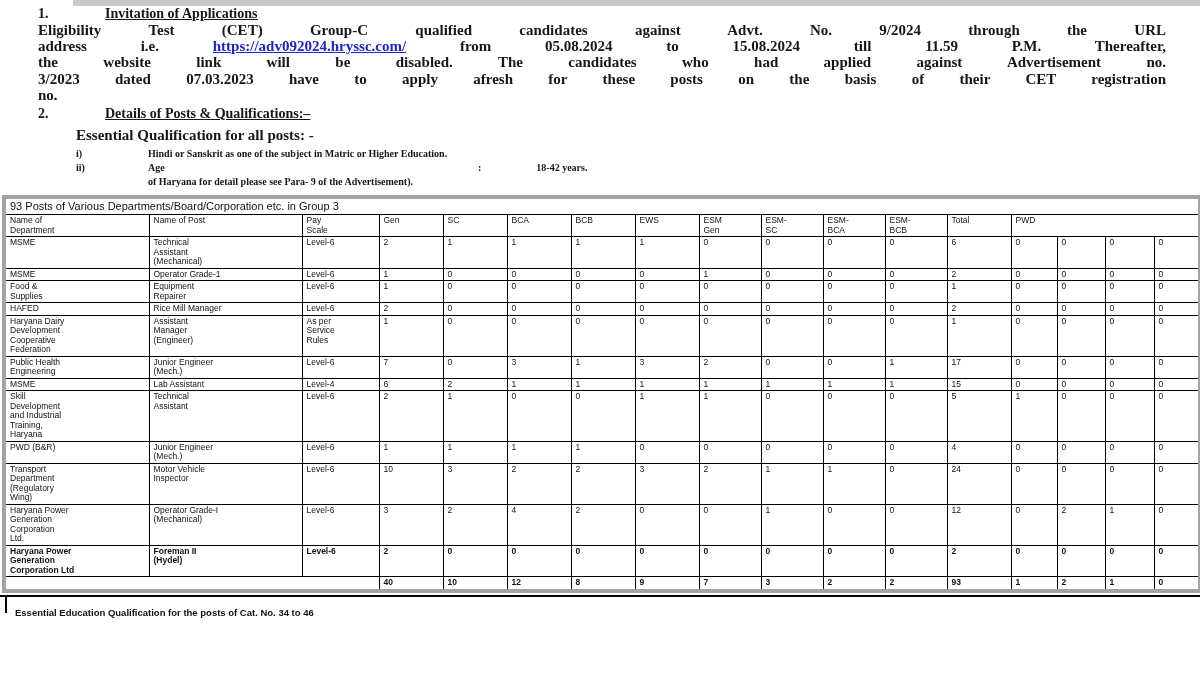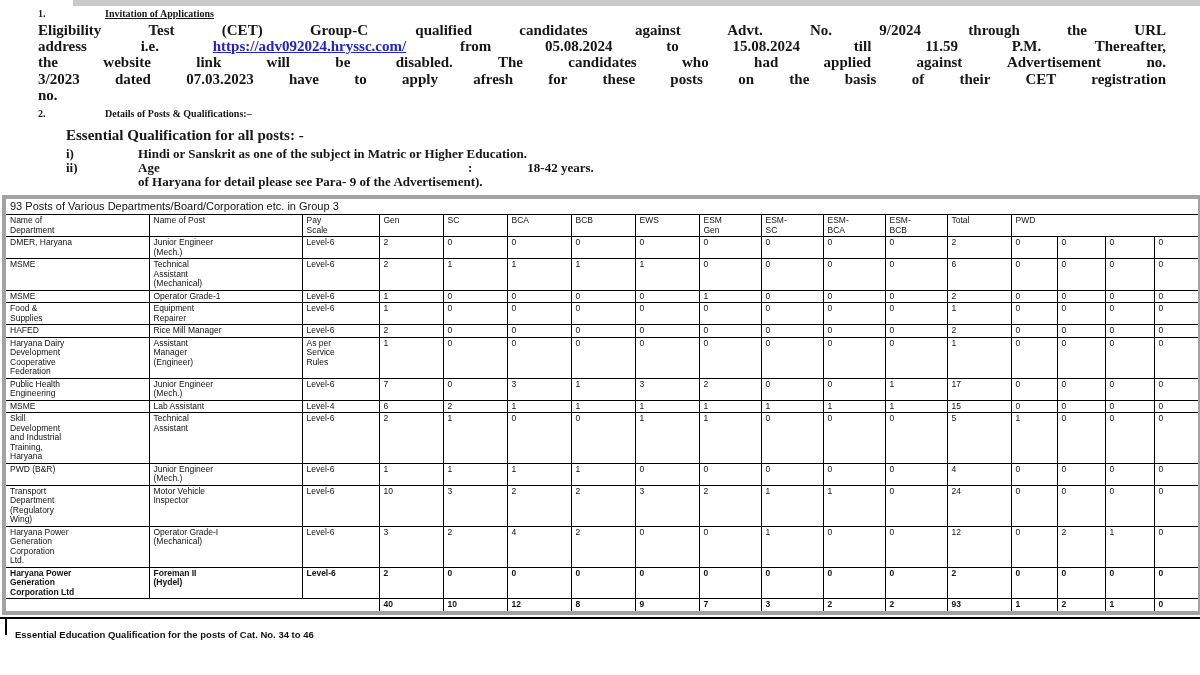--- a/index.html
+++ b/index.html
@@ -2,30 +2,30 @@
 <html><head>
 <meta charset="utf-8">
 <style>
   * { box-sizing: border-box; }
   html, body { width:1200px; height:675px; margin:0; padding:0; overflow:hidden; background:#ffffff; }
   body { font-family:"Liberation Serif", serif; color:#161616; position:relative; }
 
   .page-edge { position:absolute; top:0; left:73px; right:0; height:6px; background:#c9c9c9; }
 
   .intro { padding:5px 34px 0 38px; font-weight:bold; font-size:15px; }
-  .h-line { font-size:10px; line-height:17px; white-space:nowrap; }
+  .h-line { font-size:14px; line-height:17px; white-space:nowrap;text-decoration:underline; }
   .sec-no { display:inline-block; width:67px; }
   .h-title { text-decoration:underline; }
   .pline { line-height:16.2px; text-align:justify; }
   .jline { text-align-last:justify; }
   .link { color:#2222cc; text-decoration:underline; cursor:pointer; }
 
-  .sub-block { margin-left:28px; }
+  .sub-block { margin-left:38px; }
   .eq { margin-top:5px; font-size:15px; line-height:16px; }
-  .qlist { margin-top:4px; font-size:13px; }
+  .qlist { margin-top:4px; font-size:10px; }
   .qitem { line-height:14px; white-space:nowrap; }
   .li-marker { display:inline-block; width:72px; }
   .li-cont { margin-left:72px; }
   .age-label { display:inline-block; width:330px; }
   .age-gap { display:inline-block; width:55px; }
 
   table.posts { border-collapse:collapse; table-layout:fixed; width:1196px; margin:6px 0 0 2px;
     font-family:"Liberation Sans", sans-serif; font-size:8.5px; line-height:9.5px; color:#121212;
     border:4px solid #a3a3a3; }
   table.posts td, table.posts th { border:1px solid #000; padding:1px 4px; vertical-align:top; text-align:left; font-weight:normal; }
@@ -119,40 +119,20 @@
       <th class="hd">ESM-
 BCA</th>
       <th class="hd">ESM-
 BCB</th>
       <th class="hd">Total</th>
       <th class="hd pwd-th" colspan="4">PWD</th>
     </tr>
   </thead>
   <tbody>
       <tr>
-    <td class="c-dept cell-text">DMER, Haryana</td>
-    <td class="c-post cell-text">Junior Engineer
-(Mech.)</td>
-    <td class="c-pay cell-text">Level-6</td>
-    <td class="c-val num">2</td>
-    <td class="c-val num">0</td>
-    <td class="c-val num">0</td>
-    <td class="c-val num">0</td>
-    <td class="c-val num">0</td>
-    <td class="c-val num">0</td>
-    <td class="c-val num">0</td>
-    <td class="c-val num">0</td>
-    <td class="c-val num">0</td>
-    <td class="c-total num">2</td>
-    <td class="c-pwd num">0</td>
-    <td class="c-pwd num">0</td>
-    <td class="c-pwd num">0</td>
-    <td class="c-pwd num">0</td>
-  </tr>
-      <tr>
     <td class="c-dept cell-text">MSME</td>
     <td class="c-post cell-text">Technical
 Assistant
 (Mechanical)</td>
     <td class="c-pay cell-text">Level-6</td>
     <td class="c-val num">2</td>
     <td class="c-val num">1</td>
     <td class="c-val num">1</td>
     <td class="c-val num">1</td>
     <td class="c-val num">1</td>

